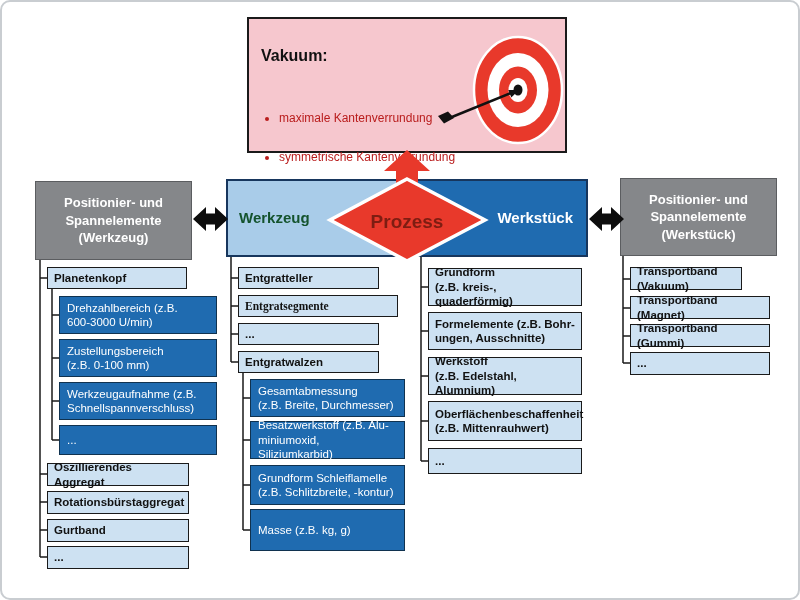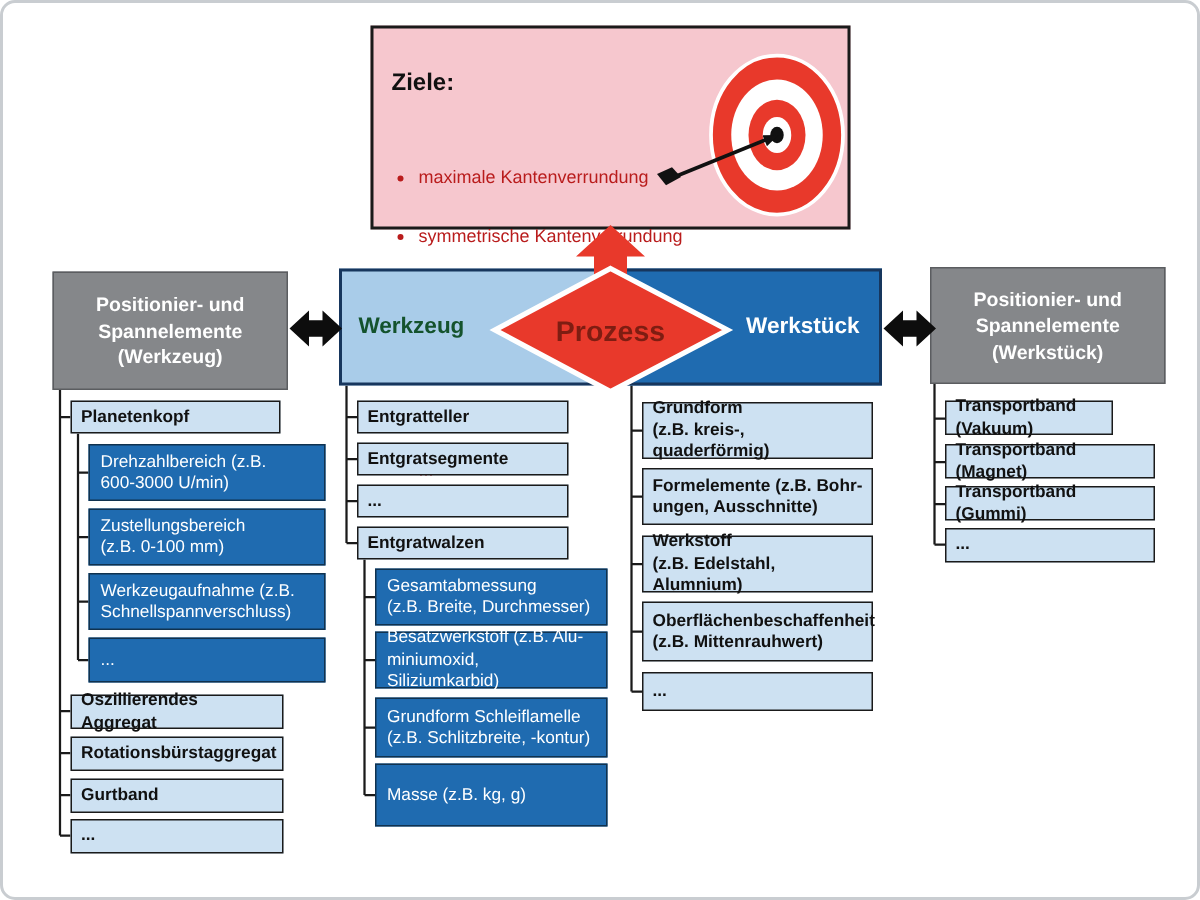--- a/index.html
+++ b/index.html
@@ -36,21 +36,21 @@
   <svg id="connector-layer" class="layer" width="800" height="600">
     <path d="M38 258 V555 M38 276 H45 M38 472 H45 M38 500 H45 M38 528 H45 M38 555 H45" stroke="#1a1a1a" stroke-width="1.5" fill="none"></path>
     <path d="M50 287 V438 M50 313 H57 M50 356 H57 M50 399 H57 M50 438 H57" stroke="#1a1a1a" stroke-width="1.5" fill="none"></path>
     <path d="M229 255 V360 M229 276 H236 M229 304 H236 M229 332 H236 M229 360 H236" stroke="#1a1a1a" stroke-width="1.5" fill="none"></path>
     <path d="M241 371 V528 M241 396 H248 M241 438 H248 M241 483 H248 M241 528 H248" stroke="#1a1a1a" stroke-width="1.5" fill="none"></path>
     <path d="M419 255 V459 M419 285 H426 M419 329 H426 M419 374 H426 M419 419 H426 M419 459 H426" stroke="#1a1a1a" stroke-width="1.5" fill="none"></path>
     <path d="M621 254 V361 M621 277 H628 M621 306 H628 M621 334 H628 M621 361 H628" stroke="#1a1a1a" stroke-width="1.5" fill="none"></path>
   </svg>
 
   <div class="box goals" style="left:245px;top:15px;width:320px;height:136px;">
-    <div class="goals-title">Ziele:</div>
+    <div class="goals-title">Vakuum:</div>
     <ul>
       <li>maximale Kantenverrundung</li>
       <li>symmetrische Kantenverrundung</li>
       <li>kürzeste Bearbeitungs-/Rüstzeiten</li>
       <li>minimale Bauteilerwärmung</li>
       <li>minimale Kosten</li>
       <li>...</li>
     </ul>
   </div>
 
@@ -70,21 +70,21 @@
 (z.B. 0-100 mm)</div>
   <div class="box darkblue" style="left:57px;top:380px;width:158px;height:38px;">Werkzeugaufnahme (z.B.
 Schnellspannverschluss)</div>
   <div class="box darkblue" style="left:57px;top:423px;width:158px;height:30px;">...</div>
   <div class="box pale" style="left:45px;top:489px;width:142px;height:23px;">Rotationsbürstaggregat</div>
   <div class="box pale" style="left:45px;top:461px;width:142px;height:23px;">Oszillierendes Aggregat</div>
   <div class="box pale" style="left:45px;top:517px;width:142px;height:23px;">Gurtband</div>
   <div class="box pale" style="left:45px;top:544px;width:142px;height:23px;">...</div>
 
   <div class="box pale" style="left:236px;top:265px;width:141px;height:22px;">Entgratteller</div>
-  <div class="box pale" style="left:236px;top:293px;width:141px;height:22px;">Entgratsegmente</div>
+  <div class="box pale" style="left:236px;top:293px;width:160px;height:22px;font-family:Liberation Serif, serif;">Entgratsegmente</div>
   <div class="box pale" style="left:236px;top:321px;width:141px;height:22px;">...</div>
   <div class="box pale" style="left:236px;top:349px;width:141px;height:22px;">Entgratwalzen</div>
   <div class="box darkblue" style="left:248px;top:377px;width:155px;height:38px;">Gesamtabmessung
 (z.B. Breite, Durchmesser)</div>
   <div class="box darkblue" style="left:248px;top:419px;width:155px;height:38px;">Besatzwerkstoff (z.B. Alu-
 miniumoxid, Siliziumkarbid)</div>
   <div class="box darkblue" style="left:248px;top:463px;width:155px;height:40px;">Grundform Schleiflamelle
 (z.B. Schlitzbreite, -kontur)</div>
   <div class="box darkblue" style="left:248px;top:507px;width:155px;height:42px;">Masse (z.B. kg, g)</div>
 

